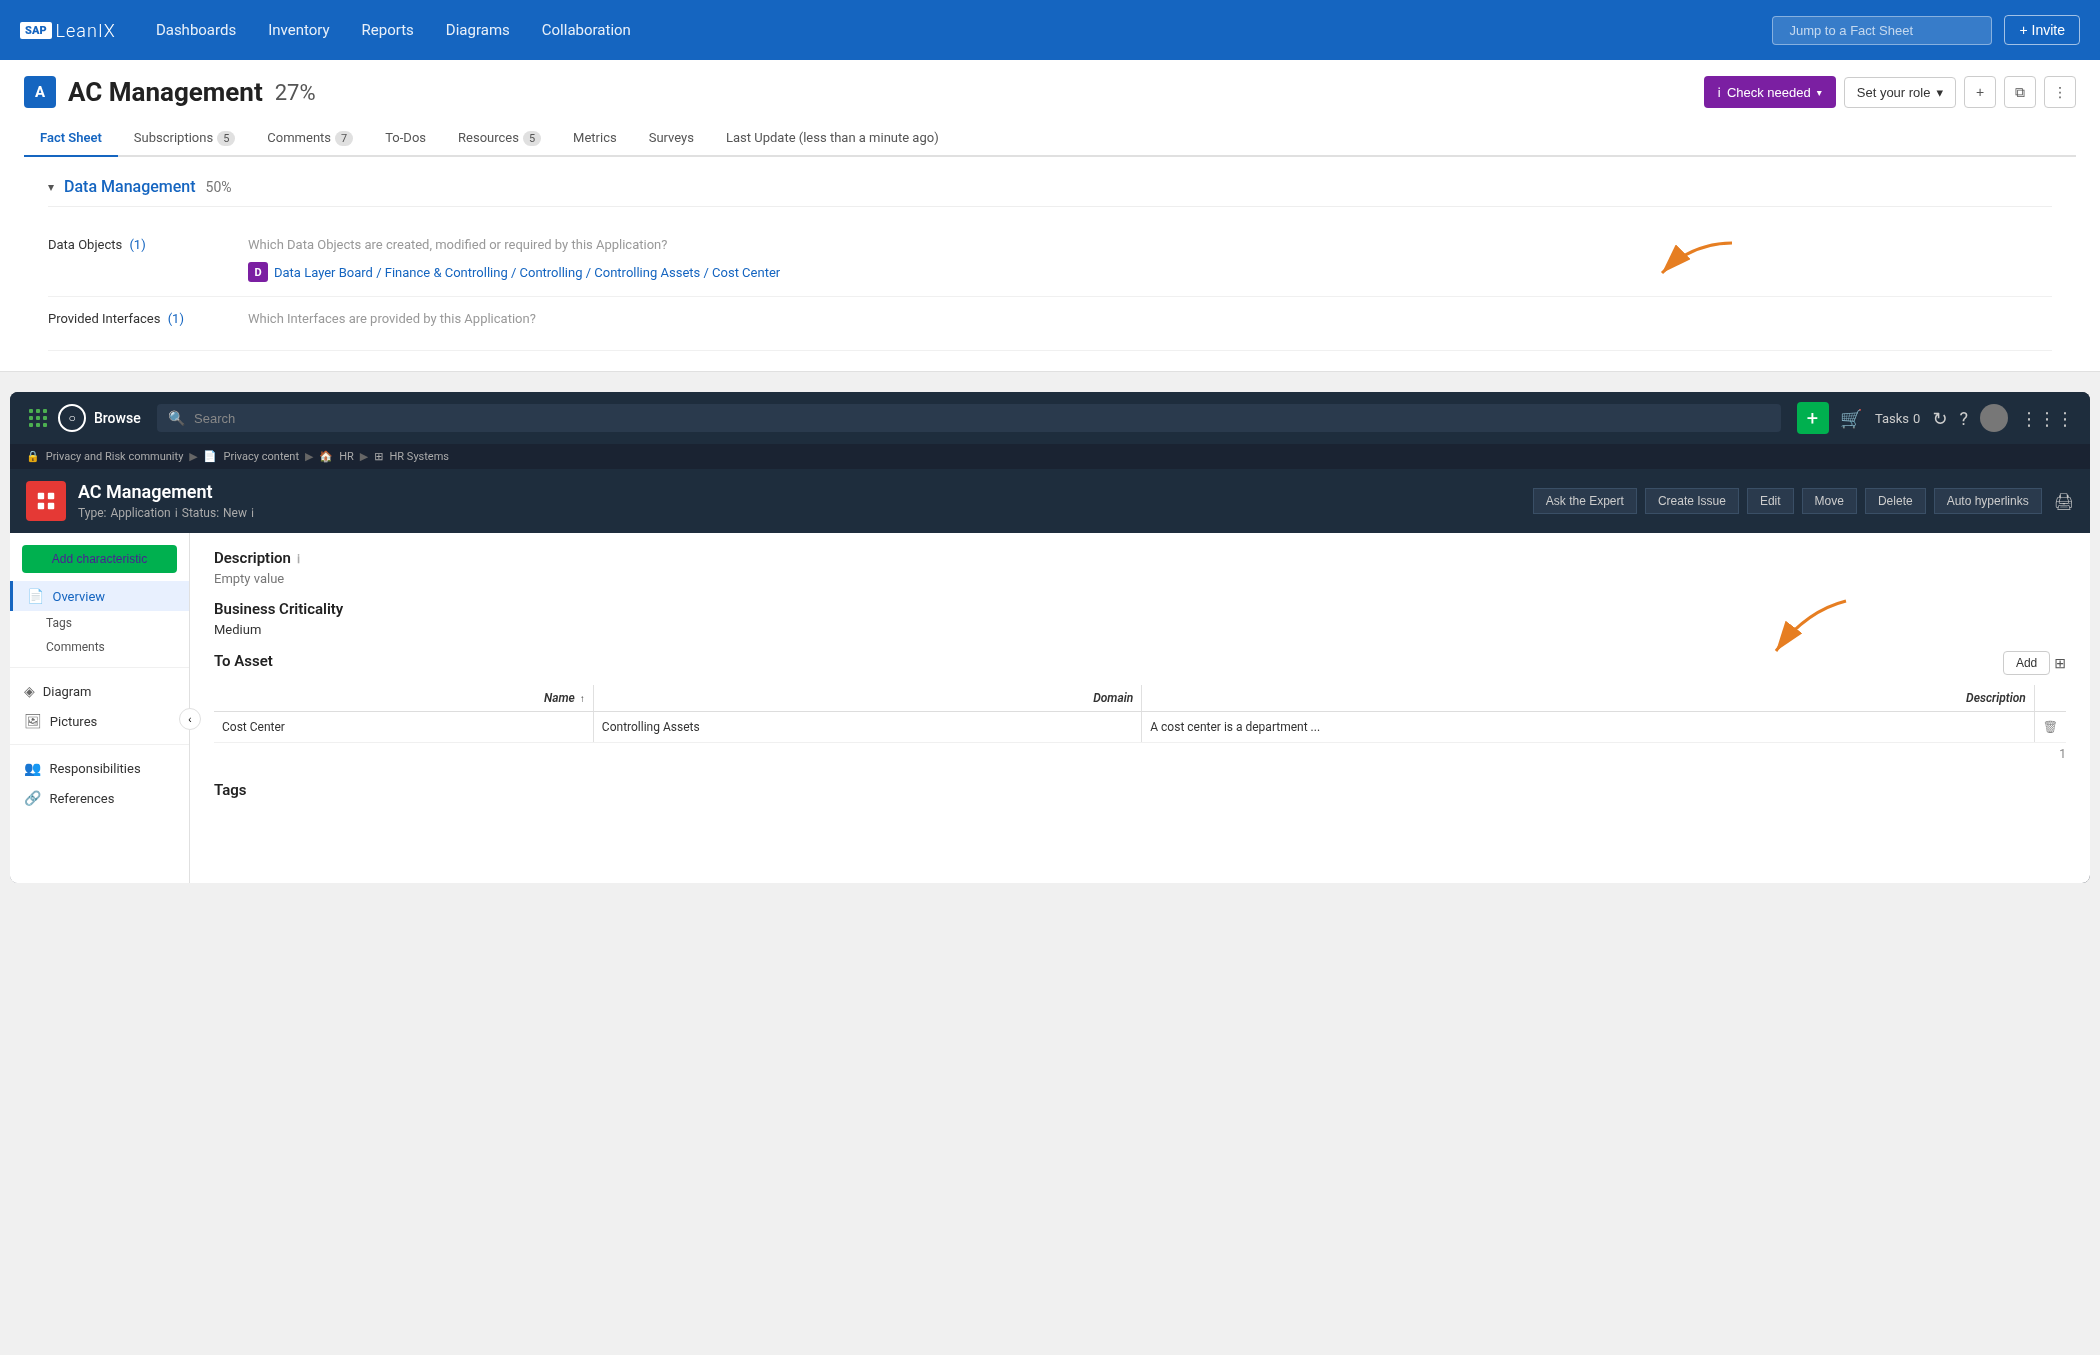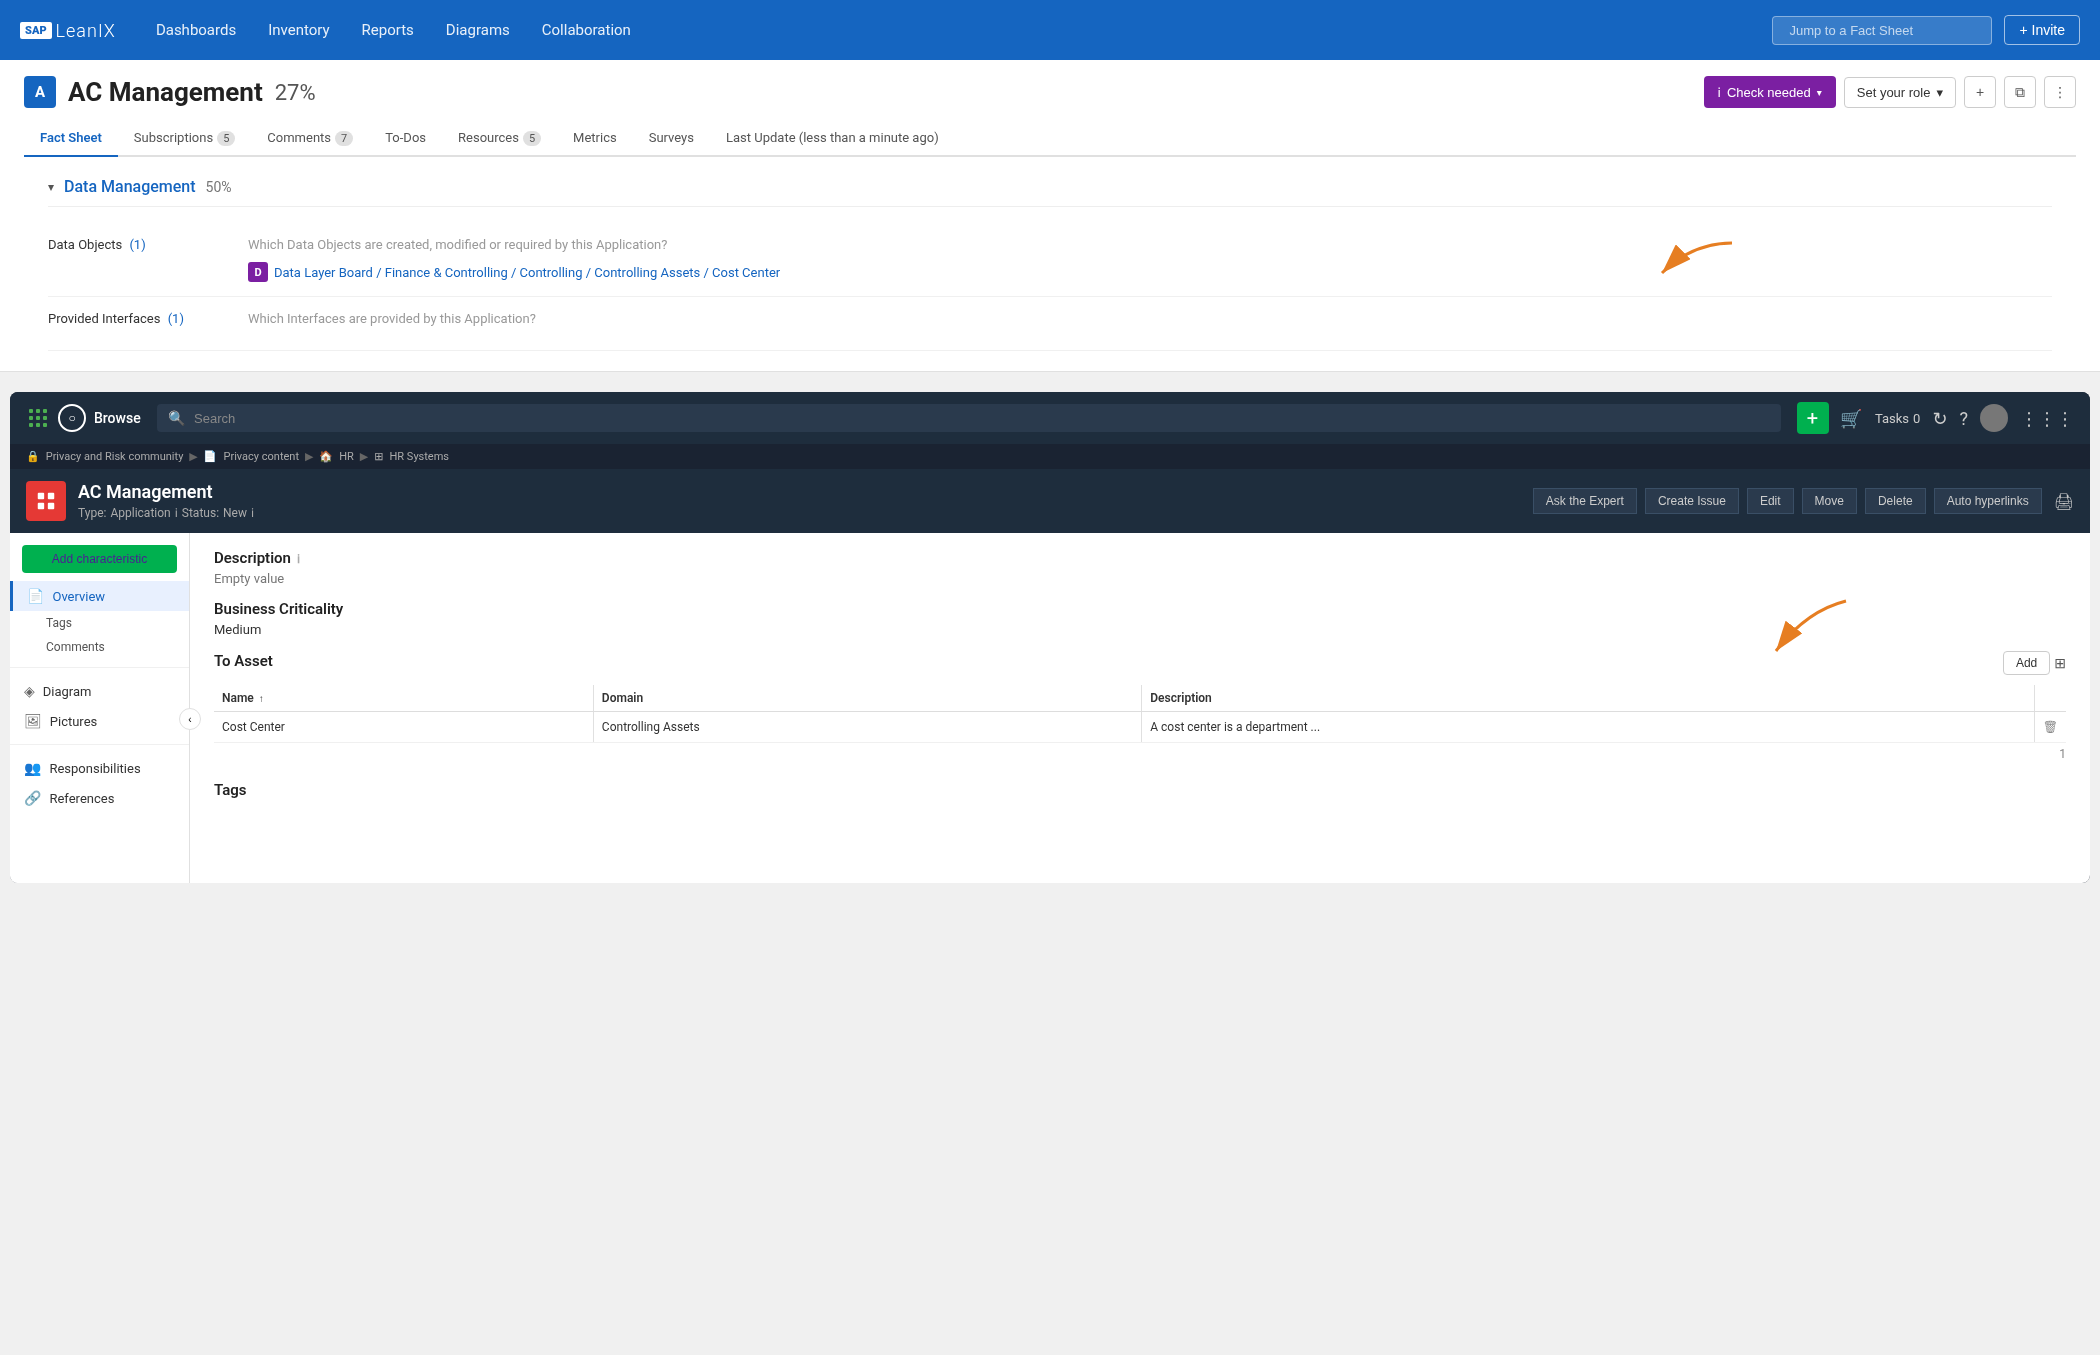--- a/index.html
+++ b/index.html
@@ -576,25 +576,26 @@
 
     .asset-table {
       width: 100%;
       border-collapse: collapse;
       font-size: 12px;
     }
 
     .asset-table th {
       border-bottom: 1px solid #ddd;
       padding: 6px 8px;
-      text-align: left;
+      text-align: right;
       color: #333;
       font-weight: 600;
       font-size: 12px;
       border-right: 1px solid #e0e0e0;
+      font-style: italic;
     }
 
     .asset-table th:last-child { border-right: none; }
 
     .asset-table td {
       padding: 8px 8px;
       color: #333;
       border-right: 1px solid #e0e0e0;
       border-bottom: 1px solid #f0f0f0;
     }

